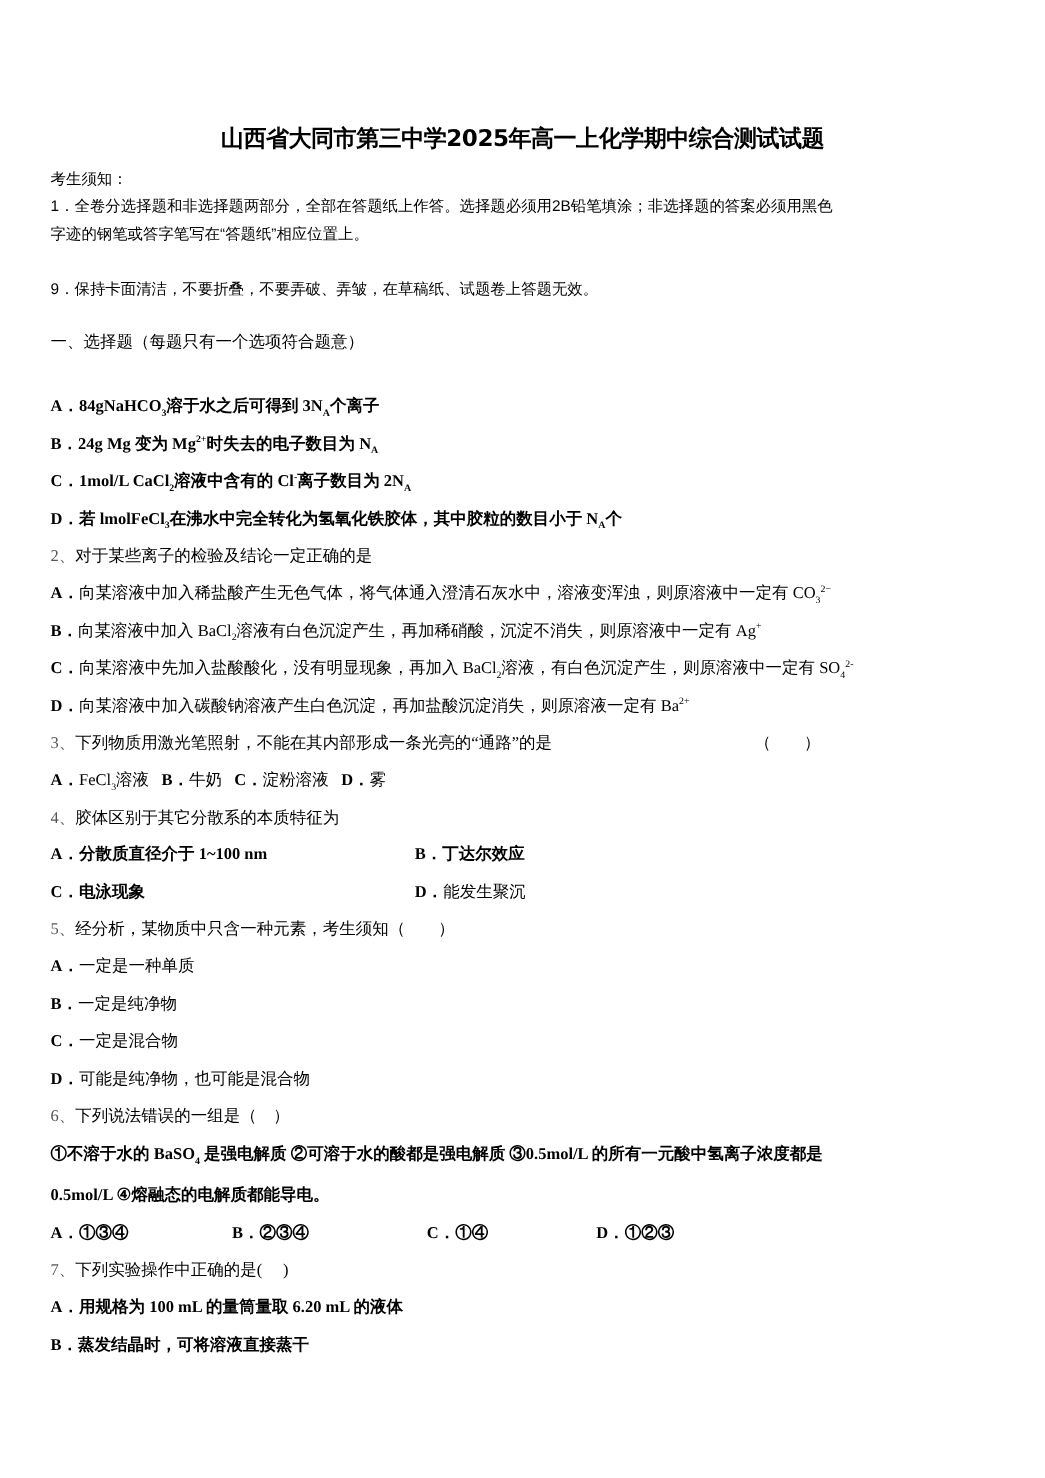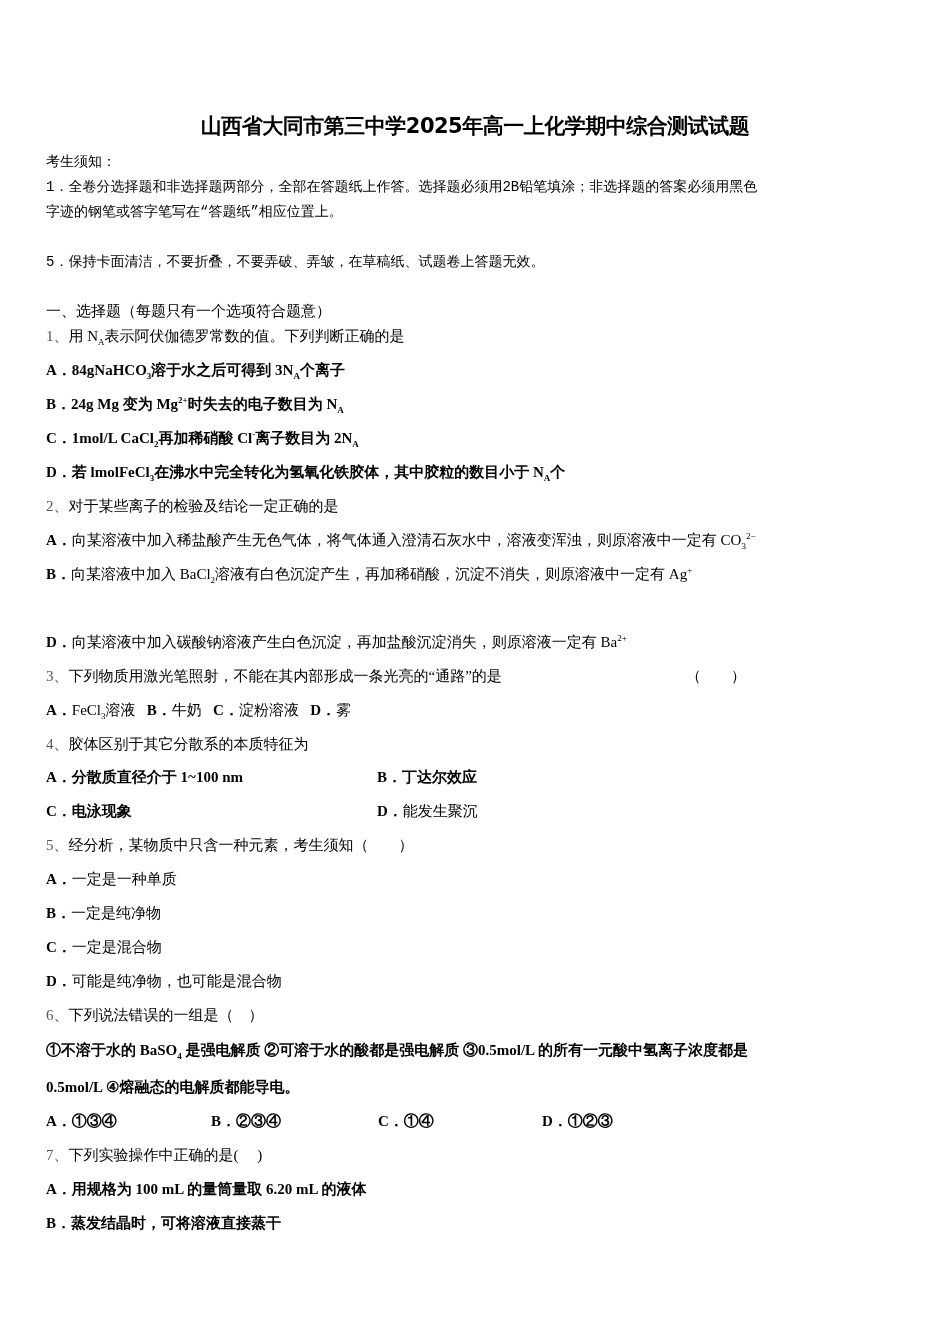--- a/index.html
+++ b/index.html
@@ -3,65 +3,65 @@
 <meta charset="utf-8">
 <style>
   html, body { margin: 0; padding: 0; background: #ffffff; }
   body { width: 950px; height: 1344px; position: relative; overflow: hidden;
          font-family: "Liberation Serif", "DejaVu Serif", serif; color: #000; }
   .page { position: absolute; left: 0; top: 0; width: 950px; height: 1344px; }
   .title { position: absolute; top: 112px; left: 0; width: 950px; text-align: center;
            font-family: "DejaVu Sans", "Liberation Sans", sans-serif; font-weight: bold;
            font-size: 21px; letter-spacing: -0.5px; }
   .line { position: absolute; left: 46px; font-size: 15px; white-space: nowrap; line-height: 20px; }
-  .notice { font-family: Liberation Mono, monospace; font-size: 14px; }
+  .notice { font-family: Liberation Sans, sans-serif; font-size: 14px; }
   .b { font-weight: bold; }
   .qnum { color: #555; font-weight: normal; }
   .opt { font-weight: bold; }
   sub, sup { font-size: 9px; line-height: 0; }
   .paren { position: absolute; left: 690px; }
 </style>
 </head>
 <body>
 
 <div class="page">
 
   <div class="title">山西省大同市第三中学2025年高一上化学期中综合测试试题</div>
 
   <div class="line notice" style="top:152px">考生须知：</div>
   <div class="line notice" style="top:177px">1．全卷分选择题和非选择题两部分，全部在答题纸上作答。选择题必须用2B铅笔填涂；非选择题的答案必须用黑色</div>
   <div class="line notice" style="top:202px">字迹的钢笔或答字笔写在“答题纸”相应位置上。</div>
-  <div class="line notice" style="top:252px">5．保持卡面清洁，不要折叠，不要弄破、弄皱，在草稿纸、试题卷上答题无效。</div>
+  <div class="line notice" style="top:252px">9．保持卡面清洁，不要折叠，不要弄破、弄皱，在草稿纸、试题卷上答题无效。</div>
 
   <div class="line" style="top:301px">一、选择题（每题只有一个选项符合题意）</div>
 
-  <div class="line" style="top:326px">
-    <span class="qnum">1、</span><span>用 N</span><sub>A</sub><span>表示阿伏伽德罗常数的值。下列判断正确的是</span>
-  </div>
   <div class="line b" style="top:360px">
     <span>A．</span><span>84gNaHCO</span><sub>3</sub><span>溶于水之后可得到 3N</span><sub>A</sub><span>个离子</span>
   </div>
   <div class="line b" style="top:394px">
     <span>B．</span><span>24g Mg 变为 Mg</span><sup>2+</sup><span>时失去的电子数目为 N</span><sub>A</sub>
   </div>
   <div class="line b" style="top:428px">
-    <span>C．</span><span>1mol/L CaCl</span><sub>2</sub><span>再加稀硝酸 Cl</span><sup>-</sup><span>离子数目为 2N</span><sub>A</sub>
+    <span>C．</span><span>1mol/L CaCl</span><sub>2</sub><span>溶液中含有的 Cl</span><sup>-</sup><span>离子数目为 2N</span><sub>A</sub>
   </div>
   <div class="line b" style="top:462px">
     <span>D．</span><span>若 lmolFeCl</span><sub>3</sub><span>在沸水中完全转化为氢氧化铁胶体，其中胶粒的数目小于 N</span><sub>A</sub><span>个</span>
   </div>
 
   <div class="line" style="top:496px">
     <span class="qnum">2、</span><span>对于某些离子的检验及结论一定正确的是</span>
   </div>
   <div class="line" style="top:530px">
     <span class="opt">A．</span><span>向某溶液中加入稀盐酸产生无色气体，将气体通入澄清石灰水中，溶液变浑浊，则原溶液中一定有 CO</span><sub>3</sub><sup>2−</sup>
   </div>
   <div class="line" style="top:564px">
     <span class="opt">B．</span><span>向某溶液中加入 BaCl</span><sub>2</sub><span>溶液有白色沉淀产生，再加稀硝酸，沉淀不消失，则原溶液中一定有 Ag</span><sup>+</sup>
+  </div>
+  <div class="line" style="top:598px">
+    <span class="opt">C．</span><span>向某溶液中先加入盐酸酸化，没有明显现象，再加入 BaCl</span><sub>2</sub><span>溶液，有白色沉淀产生，则原溶液中一定有 SO</span><sub>4</sub><sup>2-</sup>
   </div>
   <div class="line" style="top:632px">
     <span class="opt">D．</span><span>向某溶液中加入碳酸钠溶液产生白色沉淀，再加盐酸沉淀消失，则原溶液一定有 Ba</span><sup>2+</sup>
   </div>
 
   <div class="line" style="top:666px; width:860px">
     <span class="qnum">3、</span><span>下列物质用激光笔照射，不能在其内部形成一条光亮的“通路”的是</span>
     <span class="paren" style="left:640px">（　　）</span>
   </div>
   <div class="line" style="top:700px">
@@ -109,21 +109,21 @@
   <div class="line b" style="top:1040px">
     <span>①不溶于水的 BaSO</span><sub>4</sub><span> 是强电解质 ②可溶于水的酸都是强电解质 ③0.5mol/L 的所有一元酸中氢离子浓度都是</span>
   </div>
   <div class="line b" style="top:1077px">0.5mol/L ④熔融态的电解质都能导电。</div>
   <div class="line b" style="top:1111px">
     <span>A．</span><span>①③④</span>
   </div>
   <div class="line b" style="top:1111px; left:211px">
     <span>B．</span><span>②③④</span>
   </div>
-  <div class="line b" style="top:1111px; left:378px">
+  <div class="line b" style="top:1111px; left:388px">
     <span>C．</span><span>①④</span>
   </div>
   <div class="line b" style="top:1111px; left:542px">
     <span>D．</span><span>①②③</span>
   </div>
 
   <div class="line" style="top:1145px">
     <span class="qnum">7、</span><span>下列实验操作中正确的是(　 )</span>
   </div>
   <div class="line b" style="top:1179px">

